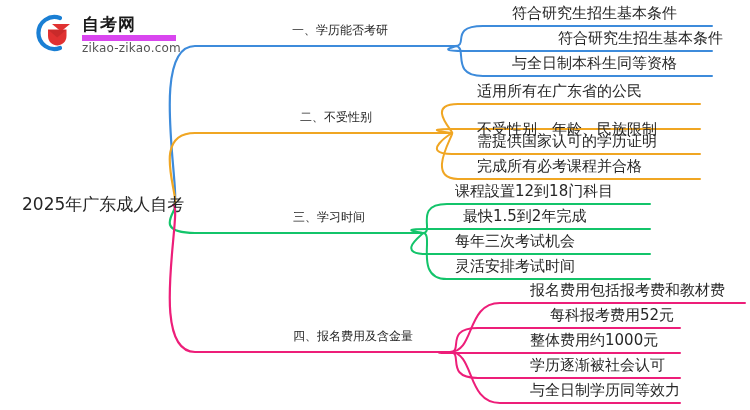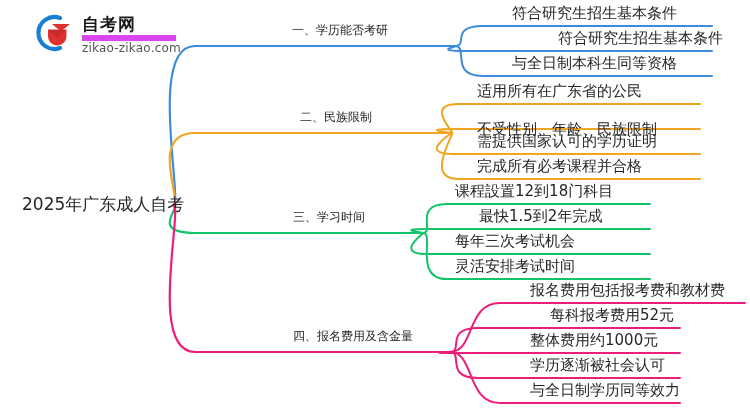--- a/index.html
+++ b/index.html
@@ -127,28 +127,28 @@
       <path d="M450 352 C464 352, 444 378, 478 378 L680 378" fill="none" stroke="#ed1e79" stroke-width="2" stroke-linecap="round"></path>
       <path d="M450 352 C475 352, 466 403, 500 403 L680 403" fill="none" stroke="#ed1e79" stroke-width="2" stroke-linecap="round"></path>
     </svg>
 
   <div id="labels-layer">
       <div class="node-label root-label" style="left: 22px; top: 196px;">2025年广东成人自考</div>
       <div class="node-label branch-label" style="left: 292px; top: 24px;">一、学历能否考研</div>
       <div class="node-label leaf-label" style="left: 512px; top: 6px;">符合研究生招生基本条件</div>
       <div class="node-label leaf-label" style="left: 512px; top: 31px; margin-left: 46px;">符合研究生招生基本条件</div>
       <div class="node-label leaf-label" style="left: 512px; top: 56px;">与全日制本科生同等资格</div>
-      <div class="node-label branch-label" style="left: 300px; top: 111px;">二、民族限制</div>
+      <div class="node-label branch-label" style="left: 300px; top: 111px;">二、不受性别</div>
       <div class="node-label leaf-label" style="left: 477px; top: 84px;">适用所有在广东省的公民</div>
       <div class="node-label leaf-label" style="left: 477px; top: 122px;">不受性别、年龄、民族限制</div>
       <div class="node-label leaf-label" style="left: 477px; top: 134px;">需提供国家认可的学历证明</div>
       <div class="node-label leaf-label" style="left: 477px; top: 159px;">完成所有必考课程并合格</div>
       <div class="node-label branch-label" style="left: 293px; top: 211px;">三、学习时间</div>
       <div class="node-label leaf-label" style="left: 455px; top: 184px;">课程設置12到18门科目</div>
-      <div class="node-label leaf-label" style="left: 479px; top: 209px;">最快1.5到2年完成</div>
+      <div class="node-label leaf-label" style="left: 463px; top: 209px;">最快1.5到2年完成</div>
       <div class="node-label leaf-label" style="left: 455px; top: 234px;">每年三次考试机会</div>
       <div class="node-label leaf-label" style="left: 455px; top: 259px;">灵活安排考试时间</div>
       <div class="node-label branch-label" style="left: 293px; top: 330px;">四、报名费用及含金量</div>
       <div class="node-label leaf-label" style="left: 530px; top: 283px;">报名费用包括报考费和教材费</div>
       <div class="node-label leaf-label" style="left: 530px; top: 308px; margin-left: 20px;">每科报考费用52元</div>
       <div class="node-label leaf-label" style="left: 530px; top: 333px;">整体费用约1000元</div>
       <div class="node-label leaf-label" style="left: 530px; top: 358px;">学历逐渐被社会认可</div>
       <div class="node-label leaf-label" style="left: 530px; top: 383px;">与全日制学历同等效力</div>
     </div>
 

